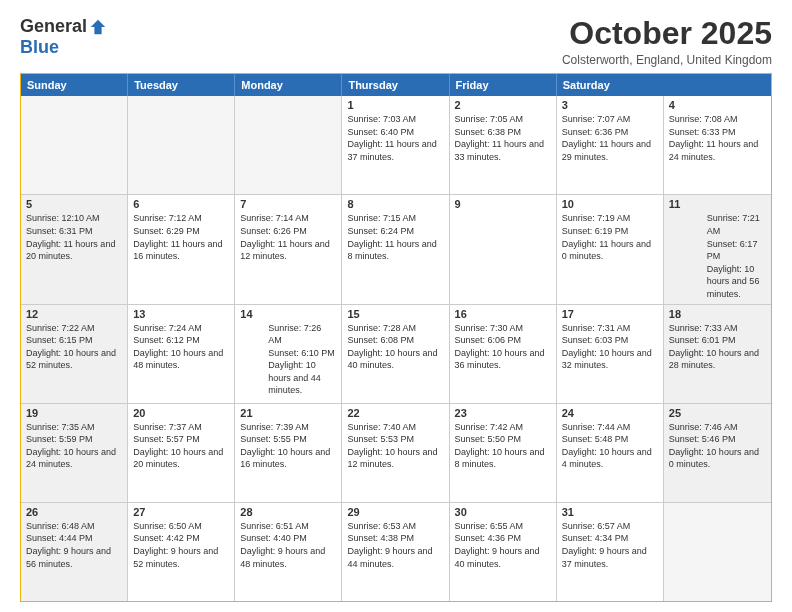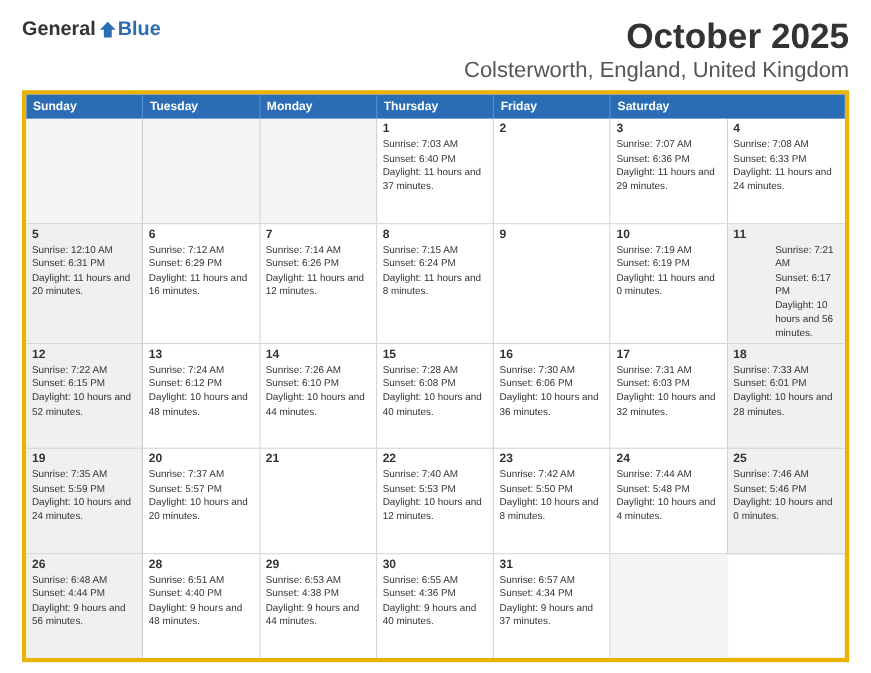--- a/index.html
+++ b/index.html
@@ -18,20 +18,21 @@
       flex-direction: column;
     }
     .header {
       display: flex;
       align-items: flex-start;
       justify-content: space-between;
       margin-bottom: 6px;
     }
     .logo {
       display: flex;
+      flex-direction: column;
       align-items: flex-start;
     }
     .logo-text {
       display: flex;
       align-items: center;
     }
     .logo-general {
       font-size: 18px;
       font-weight: bold;
       color: #333;
@@ -49,29 +50,29 @@
     .title-block {
       text-align: right;
     }
     .month-title {
       font-size: 32px;
       font-weight: bold;
       color: #333;
       line-height: 1.1;
     }
     .location {
-      font-size: 20px;
+      font-size: 12px;
       color: #555;
       margin-top: 2px;
     }
     .calendar {
       flex: 1;
       display: flex;
       flex-direction: column;
-      border: 4px solid #eab308;
+      border: 1px solid #eab308;
     }
     .cal-header {
       display: grid;
       grid-template-columns: repeat(7, 1fr);
       background: #2a6db5;
     }
     .cal-header-cell {
       color: #fff;
       font-size: 11px;
       font-weight: bold;
@@ -160,20 +161,23 @@
           <div class="cal-cell empty"></div>
           <div class="cal-cell empty"></div>
           <div class="cal-cell">
             <div class="day-num">1</div>
             <div class="cell-text" style="white-space: pre-line;">Sunrise: 7:03 AM
 Sunset: 6:40 PM
 Daylight: 11 hours and 37 minutes.</div>
           </div>
           <div class="cal-cell">
             <div class="day-num">2</div>
+            <div class="cell-text" style="white-space: pre-line;">Sunrise: 7:05 AM
+Sunset: 6:38 PM
+Daylight: 11 hours and 33 minutes.</div>
           </div>
           <div class="cal-cell">
             <div class="day-num">3</div>
             <div class="cell-text" style="white-space: pre-line;">Sunrise: 7:07 AM
 Sunset: 6:36 PM
 Daylight: 11 hours and 29 minutes.</div>
           </div>
           <div class="cal-cell">
             <div class="day-num">4</div>
             <div class="cell-text" style="white-space: pre-line;">Sunrise: 7:08 AM
@@ -230,21 +234,21 @@
 Daylight: 10 hours and 52 minutes.</div>
           </div>
           <div class="cal-cell">
             <div class="day-num">13</div>
             <div class="cell-text" style="white-space: pre-line;">Sunrise: 7:24 AM
 Sunset: 6:12 PM
 Daylight: 10 hours and 48 minutes.</div>
           </div>
           <div class="cal-cell">
             <div class="day-num">14</div>
-            <div class="cell-text" style="white-space: pre-line;">Sunrise: 7:26 AM
+            <div class="cell-text" style="white-space: pre-line; margin-left: 28px;">Sunrise: 7:26 AM
 Sunset: 6:10 PM
 Daylight: 10 hours and 44 minutes.</div>
           </div>
           <div class="cal-cell">
             <div class="day-num">15</div>
             <div class="cell-text" style="white-space: pre-line;">Sunrise: 7:28 AM
 Sunset: 6:08 PM
 Daylight: 10 hours and 40 minutes.</div>
           </div>
           <div class="cal-cell">
@@ -274,20 +278,23 @@
 Daylight: 10 hours and 24 minutes.</div>
           </div>
           <div class="cal-cell">
             <div class="day-num">20</div>
             <div class="cell-text" style="white-space: pre-line;">Sunrise: 7:37 AM
 Sunset: 5:57 PM
 Daylight: 10 hours and 20 minutes.</div>
           </div>
           <div class="cal-cell">
             <div class="day-num">21</div>
+            <div class="cell-text" style="white-space: pre-line;">Sunrise: 7:39 AM
+Sunset: 5:55 PM
+Daylight: 10 hours and 16 minutes.</div>
           </div>
           <div class="cal-cell">
             <div class="day-num">22</div>
             <div class="cell-text" style="white-space: pre-line;">Sunrise: 7:40 AM
 Sunset: 5:53 PM
 Daylight: 10 hours and 12 minutes.</div>
           </div>
           <div class="cal-cell">
             <div class="day-num">23</div>
             <div class="cell-text" style="white-space: pre-line;">Sunrise: 7:42 AM
@@ -306,20 +313,26 @@
 Sunset: 5:46 PM
 Daylight: 10 hours and 0 minutes.</div>
           </div>
         </div>
         <div class="cal-row">
           <div class="cal-cell shaded">
             <div class="day-num">26</div>
             <div class="cell-text" style="white-space: pre-line;">Sunrise: 6:48 AM
 Sunset: 4:44 PM
 Daylight: 9 hours and 56 minutes.</div>
+          </div>
+          <div class="cal-cell">
+            <div class="day-num">27</div>
+            <div class="cell-text" style="white-space: pre-line;">Sunrise: 6:50 AM
+Sunset: 4:42 PM
+Daylight: 9 hours and 52 minutes.</div>
           </div>
           <div class="cal-cell">
             <div class="day-num">28</div>
             <div class="cell-text" style="white-space: pre-line;">Sunrise: 6:51 AM
 Sunset: 4:40 PM
 Daylight: 9 hours and 48 minutes.</div>
           </div>
           <div class="cal-cell">
             <div class="day-num">29</div>
             <div class="cell-text" style="white-space: pre-line;">Sunrise: 6:53 AM

